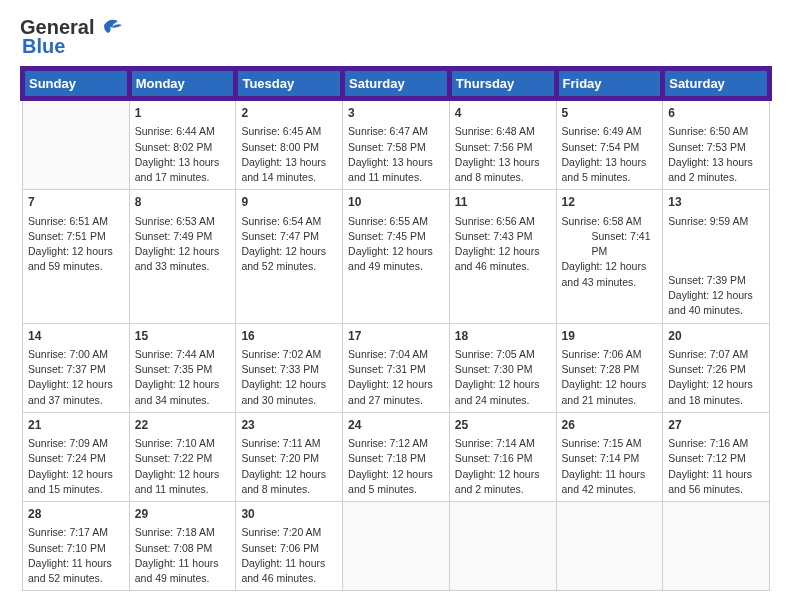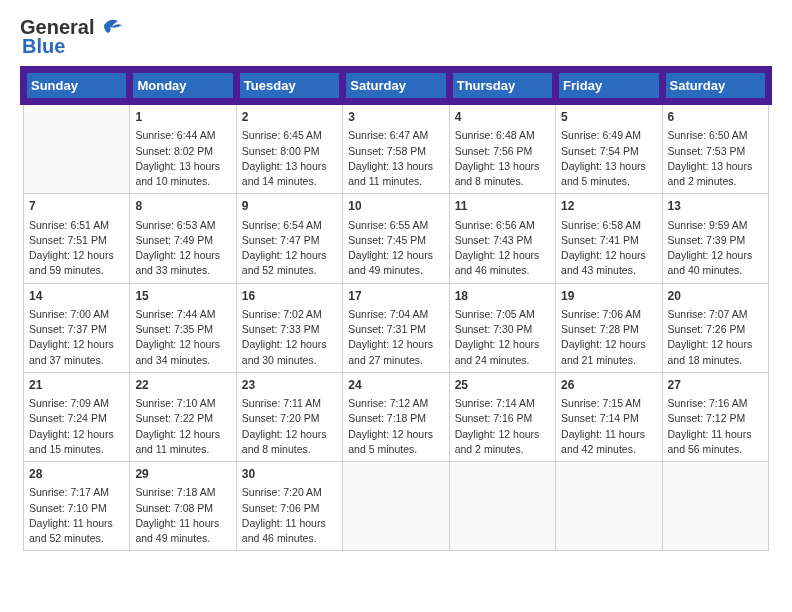--- a/index.html
+++ b/index.html
@@ -45,21 +45,21 @@
       border-collapse: collapse;
       table-layout: fixed;
     }
     .calendar-table th {
       background-color: #2a6bbf;
       color: white;
       text-align: left;
       padding: 5px 4px;
       font-size: 13px;
       font-weight: bold;
-      border: 7px solid #4c1d95;
+      border: 5px solid #4c1d95;
     }
     .calendar-table td {
       vertical-align: top;
       border: 1px solid #d0d0d0;
       padding: 4px 5px;
       font-size: 10.5px;
       color: #333;
       height: 82px;
     }
     .day-number {
@@ -108,21 +108,21 @@
         </tr>
     </thead>
     <tbody id="calendar-body">
     <tr>
           <td class="empty-cell"></td>
           <td>
             <div class="cell-content">
               <span class="day-number">1</span>
               <span style="display: block;">Sunrise: 6:44 AM</span>
               <span style="display: block;">Sunset: 8:02 PM</span>
-              <span style="display: block;">Daylight: 13 hours and 10 minutes.</span>
+              <span style="display: block;">Daylight: 13 hours and 17 minutes.</span>
             </div>
           </td>
           <td>
             <div class="cell-content">
               <span class="day-number">2</span>
               <span style="display: block;">Sunrise: 6:45 AM</span>
               <span style="display: block;">Sunset: 8:00 PM</span>
               <span style="display: block;">Daylight: 13 hours and 14 minutes.</span>
             </div>
           </td>
@@ -197,29 +197,29 @@
               <span class="day-number">11</span>
               <span style="display: block;">Sunrise: 6:56 AM</span>
               <span style="display: block;">Sunset: 7:43 PM</span>
               <span style="display: block;">Daylight: 12 hours and 46 minutes.</span>
             </div>
           </td>
           <td>
             <div class="cell-content">
               <span class="day-number">12</span>
               <span style="display: block;">Sunrise: 6:58 AM</span>
-              <span style="display: block;">Sunset: 7:41 PM</span>
+              <span style="display: block; margin-left: 30px;">Sunset: 7:41 PM</span>
               <span style="display: block;">Daylight: 12 hours and 43 minutes.</span>
             </div>
           </td>
           <td>
             <div class="cell-content">
               <span class="day-number">13</span>
               <span style="display: block;">Sunrise: 9:59 AM</span>
-              <span style="display: block;">Sunset: 7:39 PM</span>
+              <span style="display: block; margin-top: 44px;">Sunset: 7:39 PM</span>
               <span style="display: block;">Daylight: 12 hours and 40 minutes.</span>
             </div>
           </td>
         </tr>
         <tr>
           <td>
             <div class="cell-content">
               <span class="day-number">14</span>
               <span style="display: block;">Sunrise: 7:00 AM</span>
               <span style="display: block;">Sunset: 7:37 PM</span>

